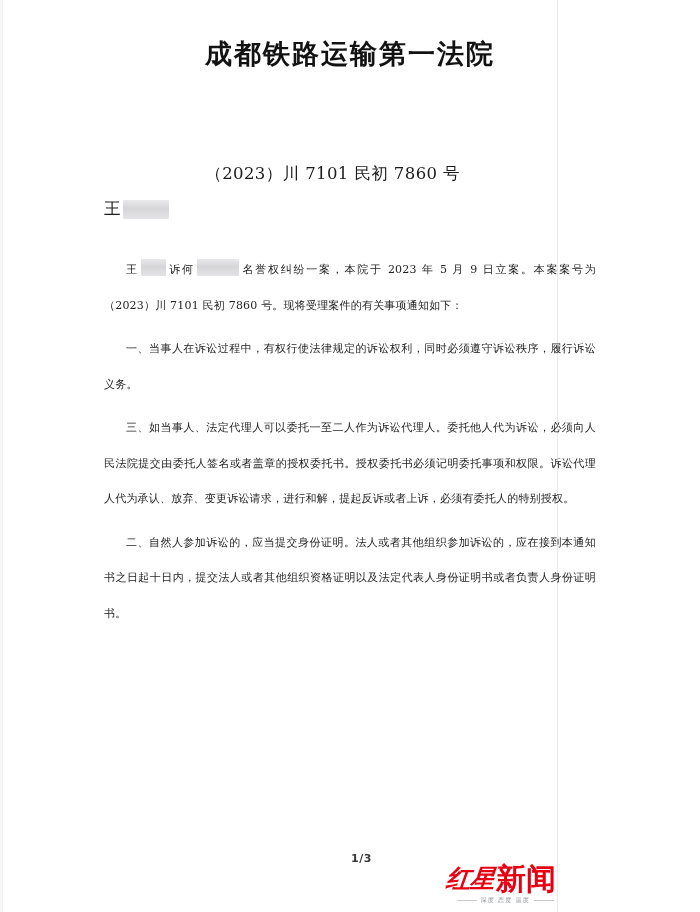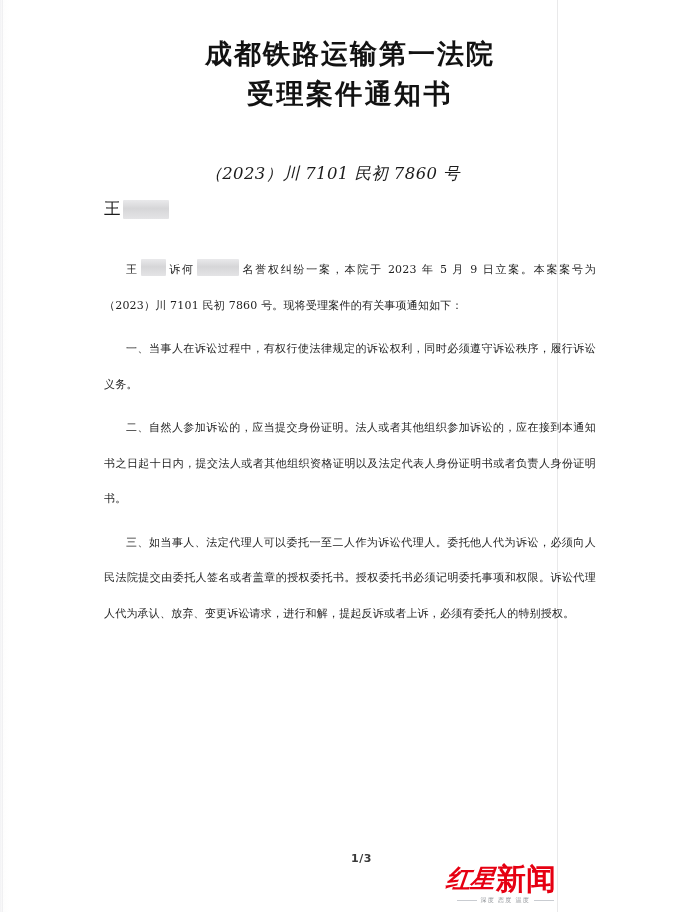--- a/index.html
+++ b/index.html
@@ -65,21 +65,20 @@
 
   
   #case-number {
     position: absolute;
     right: 108px;
     top: 163px;
     font-size: 16.5px;
     color: #1b1b1b;
     letter-spacing: 0.4px;
     white-space: nowrap;
-    font-style: italic;
   }
 
   
   #addressee {
     position: absolute;
     left: 104px;
     top: 198px;
     font-size: 16.5px;
     color: #1b1b1b;
     white-space: nowrap;
@@ -191,39 +190,38 @@
 </head>
 <body>
 
 <div id="paper">
 
   <div id="scanline-left"></div>
   <div id="scanline-right"></div>
 
   <div id="title-block">
     <div class="doc-title line1">成都铁路运输第一法院</div>
-    <div class="doc-title line2">受理案件通知书</div>
   </div>
 
   <div id="case-number">（2023）川 7101 民初 7860 号</div>
 
   <div id="addressee">
     <span>王</span>
     <span class="redaction r-addr"></span>
   </div>
 
   <div id="body-text">
 
     <p class="para" id="para-intro">
       <span>王</span><span class="redaction r-small"></span><span>诉何</span><span class="redaction r-med"></span><span>名誉权纠纷一案，本院于 2023 年 5 月 9 日立案。本案案号为（2023）川 7101 民初 7860 号。现将受理案件的有关事项通知如下：</span>
     </p>
 
     <p class="para">一、当事人在诉讼过程中，有权行使法律规定的诉讼权利，同时必须遵守诉讼秩序，履行诉讼义务。</p>
+    <p class="para">三、如当事人、法定代理人可以委托一至二人作为诉讼代理人。委托他人代为诉讼，必须向人民法院提交由委托人签名或者盖章的授权委托书。授权委托书必须记明委托事项和权限。诉讼代理人代为承认、放弃、变更诉讼请求，进行和解，提起反诉或者上诉，必须有委托人的特别授权。</p>
     <p class="para">二、自然人参加诉讼的，应当提交身份证明。法人或者其他组织参加诉讼的，应在接到本通知书之日起十日内，提交法人或者其他组织资格证明以及法定代表人身份证明书或者负责人身份证明书。</p>
-    <p class="para">三、如当事人、法定代理人可以委托一至二人作为诉讼代理人。委托他人代为诉讼，必须向人民法院提交由委托人签名或者盖章的授权委托书。授权委托书必须记明委托事项和权限。诉讼代理人代为承认、放弃、变更诉讼请求，进行和解，提起反诉或者上诉，必须有委托人的特别授权。</p>
 
   </div>
 
   <div id="page-number">1/3</div>
 
   <div id="logo">
     <div id="logo-wordmark">
       <span class="logo-cn-script">红星</span>
       <span class="logo-cn-block">新闻</span>
     </div>

